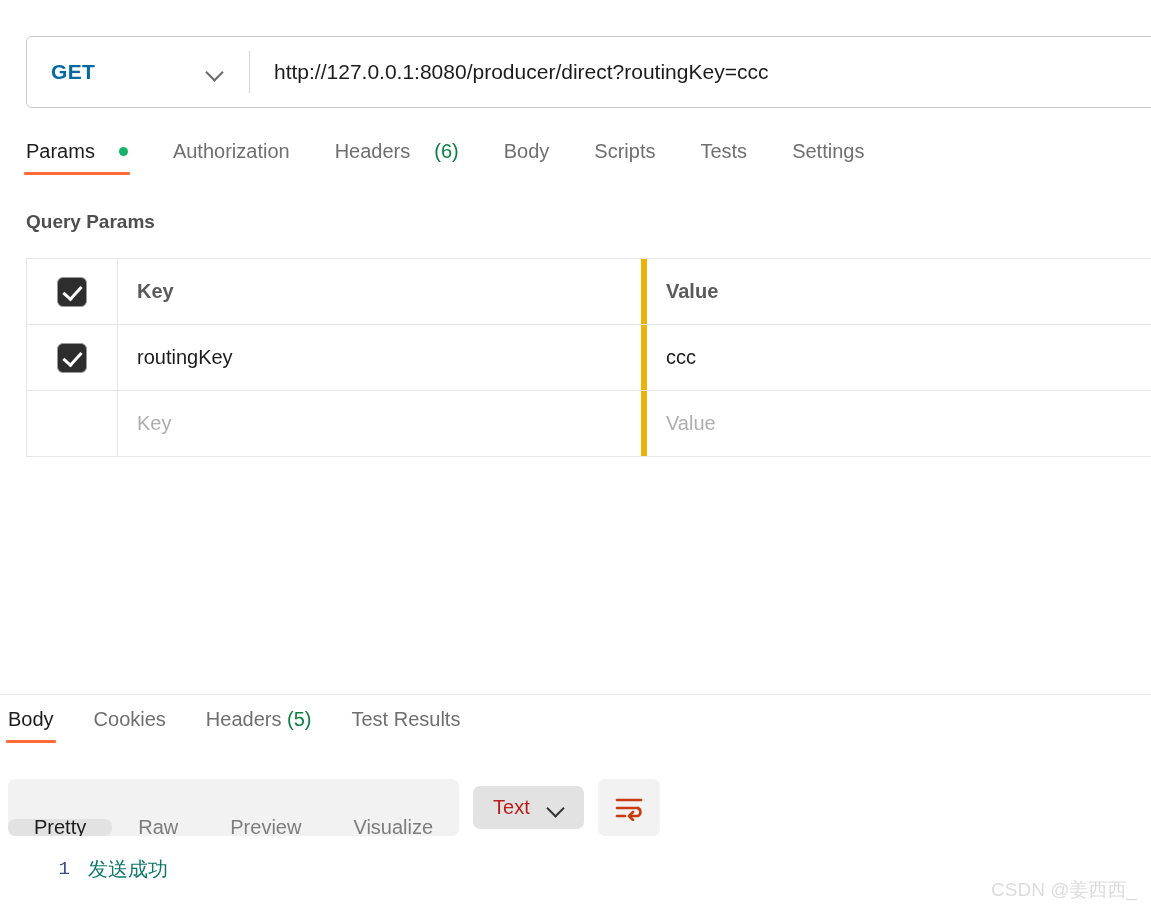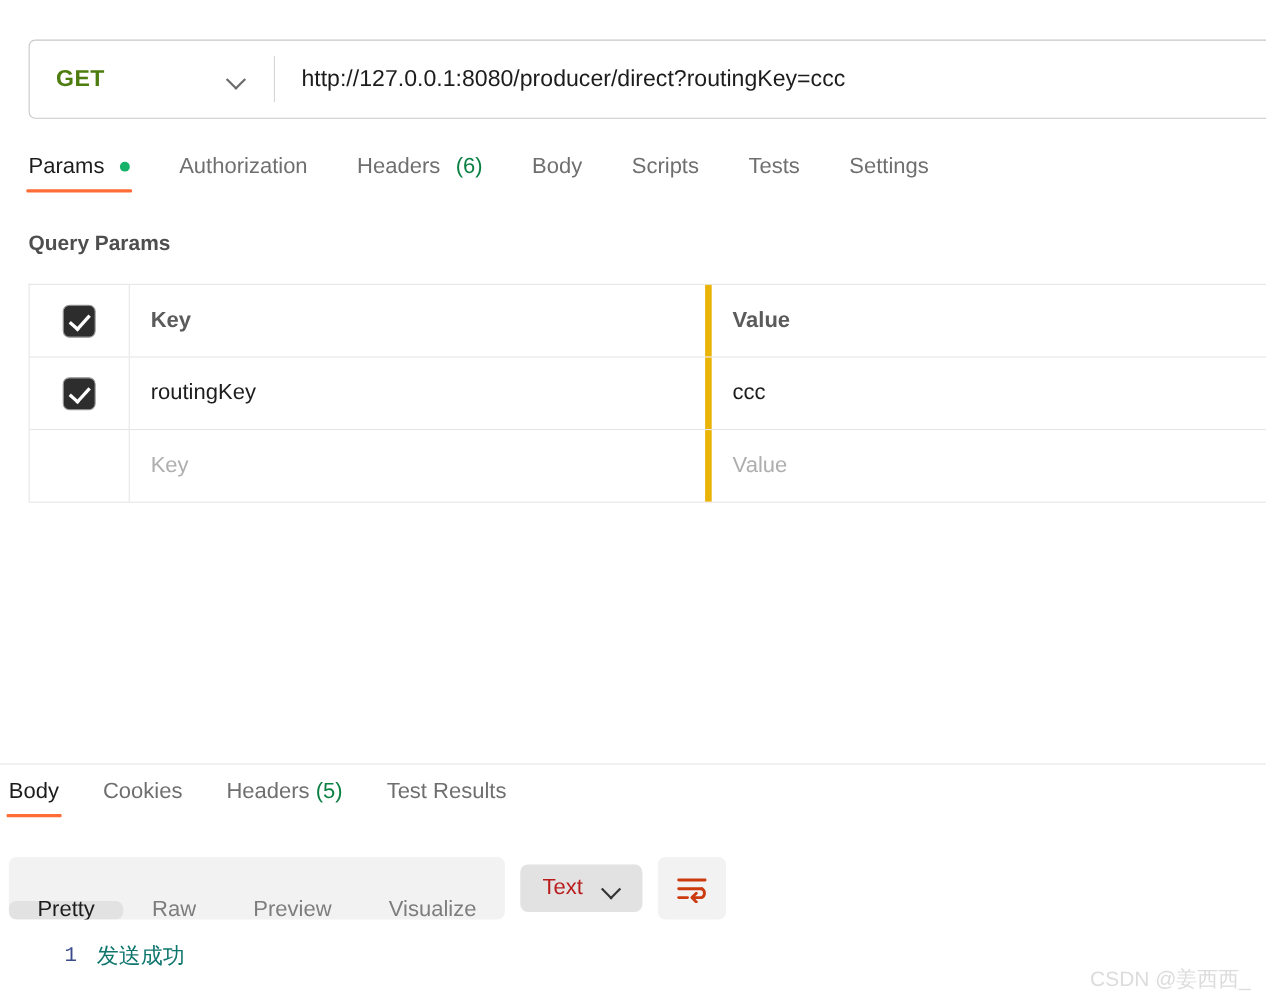--- a/index.html
+++ b/index.html
@@ -32,21 +32,21 @@
     display: flex;
     align-items: center;
     justify-content: space-between;
     padding: 0 26px 0 24px;
     cursor: pointer;
     position: relative;
   }
   .method-label {
     font-size: 21px;
     font-weight: bold;
-    color: #4d7c0f;
+    color: #0369a1;
     letter-spacing: 0.3px;
   }
   .chev {
     display: inline-block;
     width: 16px; height: 16px;
     position: relative;
   }
   .chev::before {
     content: "";
     position: absolute;
@@ -88,21 +88,21 @@
   .rtab {
     position: relative;
     font-size: 20px;
     color: #6f6f6f;
     padding: 0 0 12px 0;
     margin-right: 45px;
     cursor: pointer;
     white-space: nowrap;
     display: flex;
     align-items: center;
-    gap: 14px;
+    gap: 24px;
   }
   .rtab.active { color: #1c1c1c; }
   .rtab.active::after {
     content: "";
     position: absolute;
     left: -2px; right: -2px; bottom: 0;
     height: 3px;
     background: #ff6c37;
     border-radius: 1px;
   }

